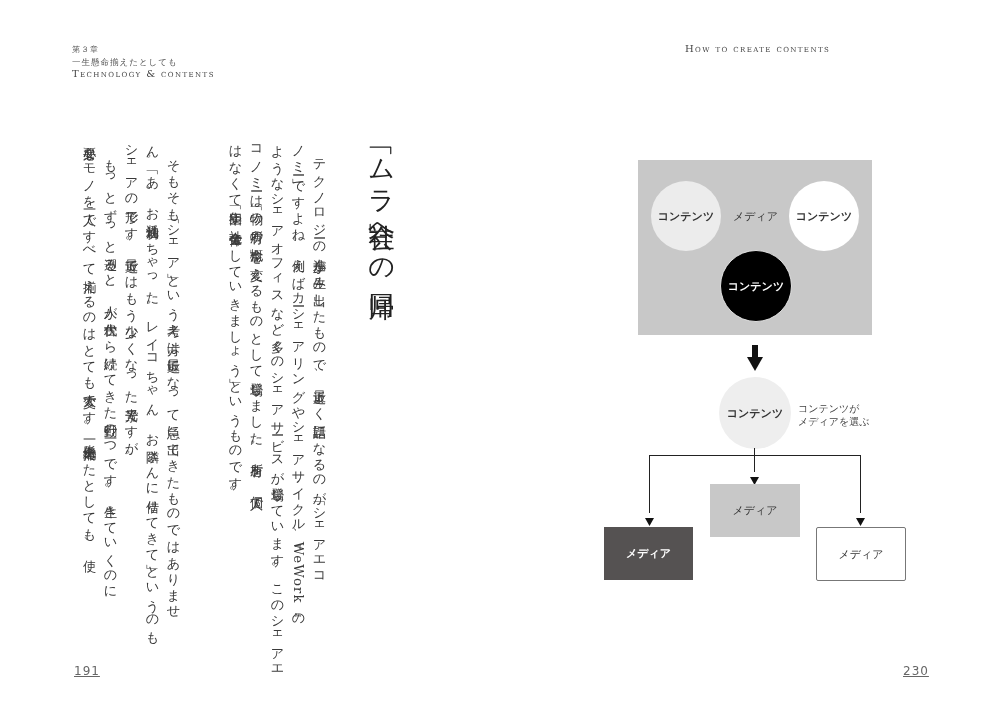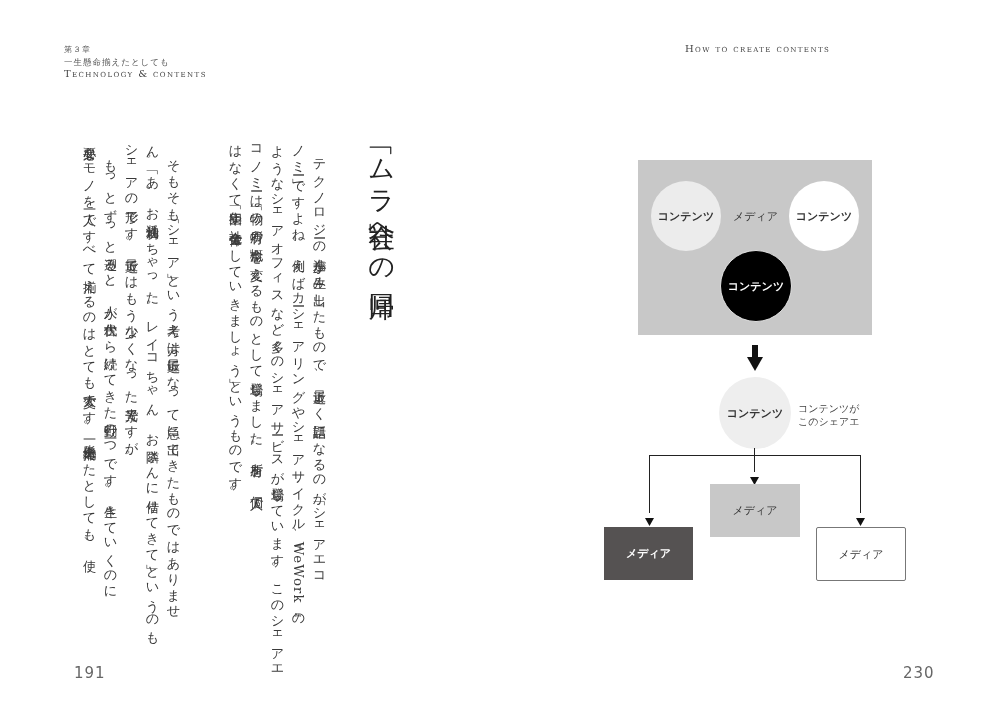--- a/index.html
+++ b/index.html
@@ -1,31 +1,31 @@
 <!DOCTYPE html>
 <html><head>
 <meta charset="utf-8">
 <style>
   html, body { margin: 0; padding: 0; }
   body {
     width: 1000px; height: 723px; background: #ffffff; position: relative; overflow: hidden;
     font-family: "DejaVu Serif", "Liberation Serif", serif; color: #333;
   }
   .abs { position: absolute; }
-  .hdr { font-family: "DejaVu Sans", "Liberation Sans", sans-serif; color: #555; font-size: 8.5px; letter-spacing: 1px; line-height: 12px; }
+  .hdr { font-family: "DejaVu Sans", "Liberation Sans", sans-serif; color: #555; font-size: 8.5px; letter-spacing: 1px; line-height: 12px; margin-left: 8px; }
   .smallcaps { font-variant: small-caps; letter-spacing: 1.4px; font-size: 10px; color: #444; font-family: "DejaVu Serif", serif; }
   .vtitle {
     writing-mode: vertical-rl; font-family: "DejaVu Sans", "Liberation Sans", sans-serif;
     font-size: 26px; color: #222; letter-spacing: 2px; line-height: 32px;
   }
   .vcol {
     writing-mode: vertical-rl; font-size: 13.2px; line-height: 20px; color: #3a3a3a;
     letter-spacing: 1.1px; white-space: nowrap;
   }
-  .pageno { font-family: "DejaVu Sans", sans-serif; font-size: 15px; color: #666; letter-spacing: 1px; }
+  .pageno { font-family: "DejaVu Sans", sans-serif; font-size: 12px; color: #666; letter-spacing: 1px; text-decoration: underline; }
   .graybox { background: #c8c8c8; }
   .circle { border-radius: 50%; display: flex; align-items: center; justify-content: center;
     font-family: Liberation Mono, monospace; font-size: 11px; font-weight: bold; color: #333; }
   .lbl { font-family: "DejaVu Sans", "Liberation Sans", sans-serif; font-size: 11px; color: #333; }
   .mbox { display: flex; align-items: center; justify-content: center; font-family: "DejaVu Sans", "Liberation Sans", sans-serif; font-size: 11px; font-weight: bold; }
   .line { background: #222; }
 </style>
 </head>
 <body>
 
@@ -69,21 +69,21 @@
     <rect x="5" y="0" width="6" height="14" fill="#111"></rect>
     <polygon points="0,12 16,12 8,26" fill="#111"></polygon>
   </svg>
 </div>
 
 <div class="abs circle" style="left:719px; top:377px; width:72px; height:72px; background:#eeeeee;">
   <span>コンテンツ</span>
 </div>
 <div class="abs lbl" style="left:798px; top:402px; font-size:10px; line-height:13px; color:#444;">
   <div>コンテンツが</div>
-  <div>このシェアエ</div>
+  <div>メディアを選ぶ</div>
 </div>
 
 <div class="abs line" style="left:754px; top:448px; width:1px; height:8px;"></div>
 <div class="abs line" style="left:649px; top:455px; width:212px; height:1px;"></div>
 <div class="abs line" style="left:649px; top:455px; width:1px; height:58px;"></div>
 <div class="abs line" style="left:754px; top:455px; width:1px; height:17px;"></div>
 <div class="abs line" style="left:860px; top:455px; width:1px; height:58px;"></div>
 <div class="abs" style="left:645px; top:511px;">
   <svg width="9" height="8">
       <polygon points="0,0 9,0 4.5,8" fill="#111"></polygon>

